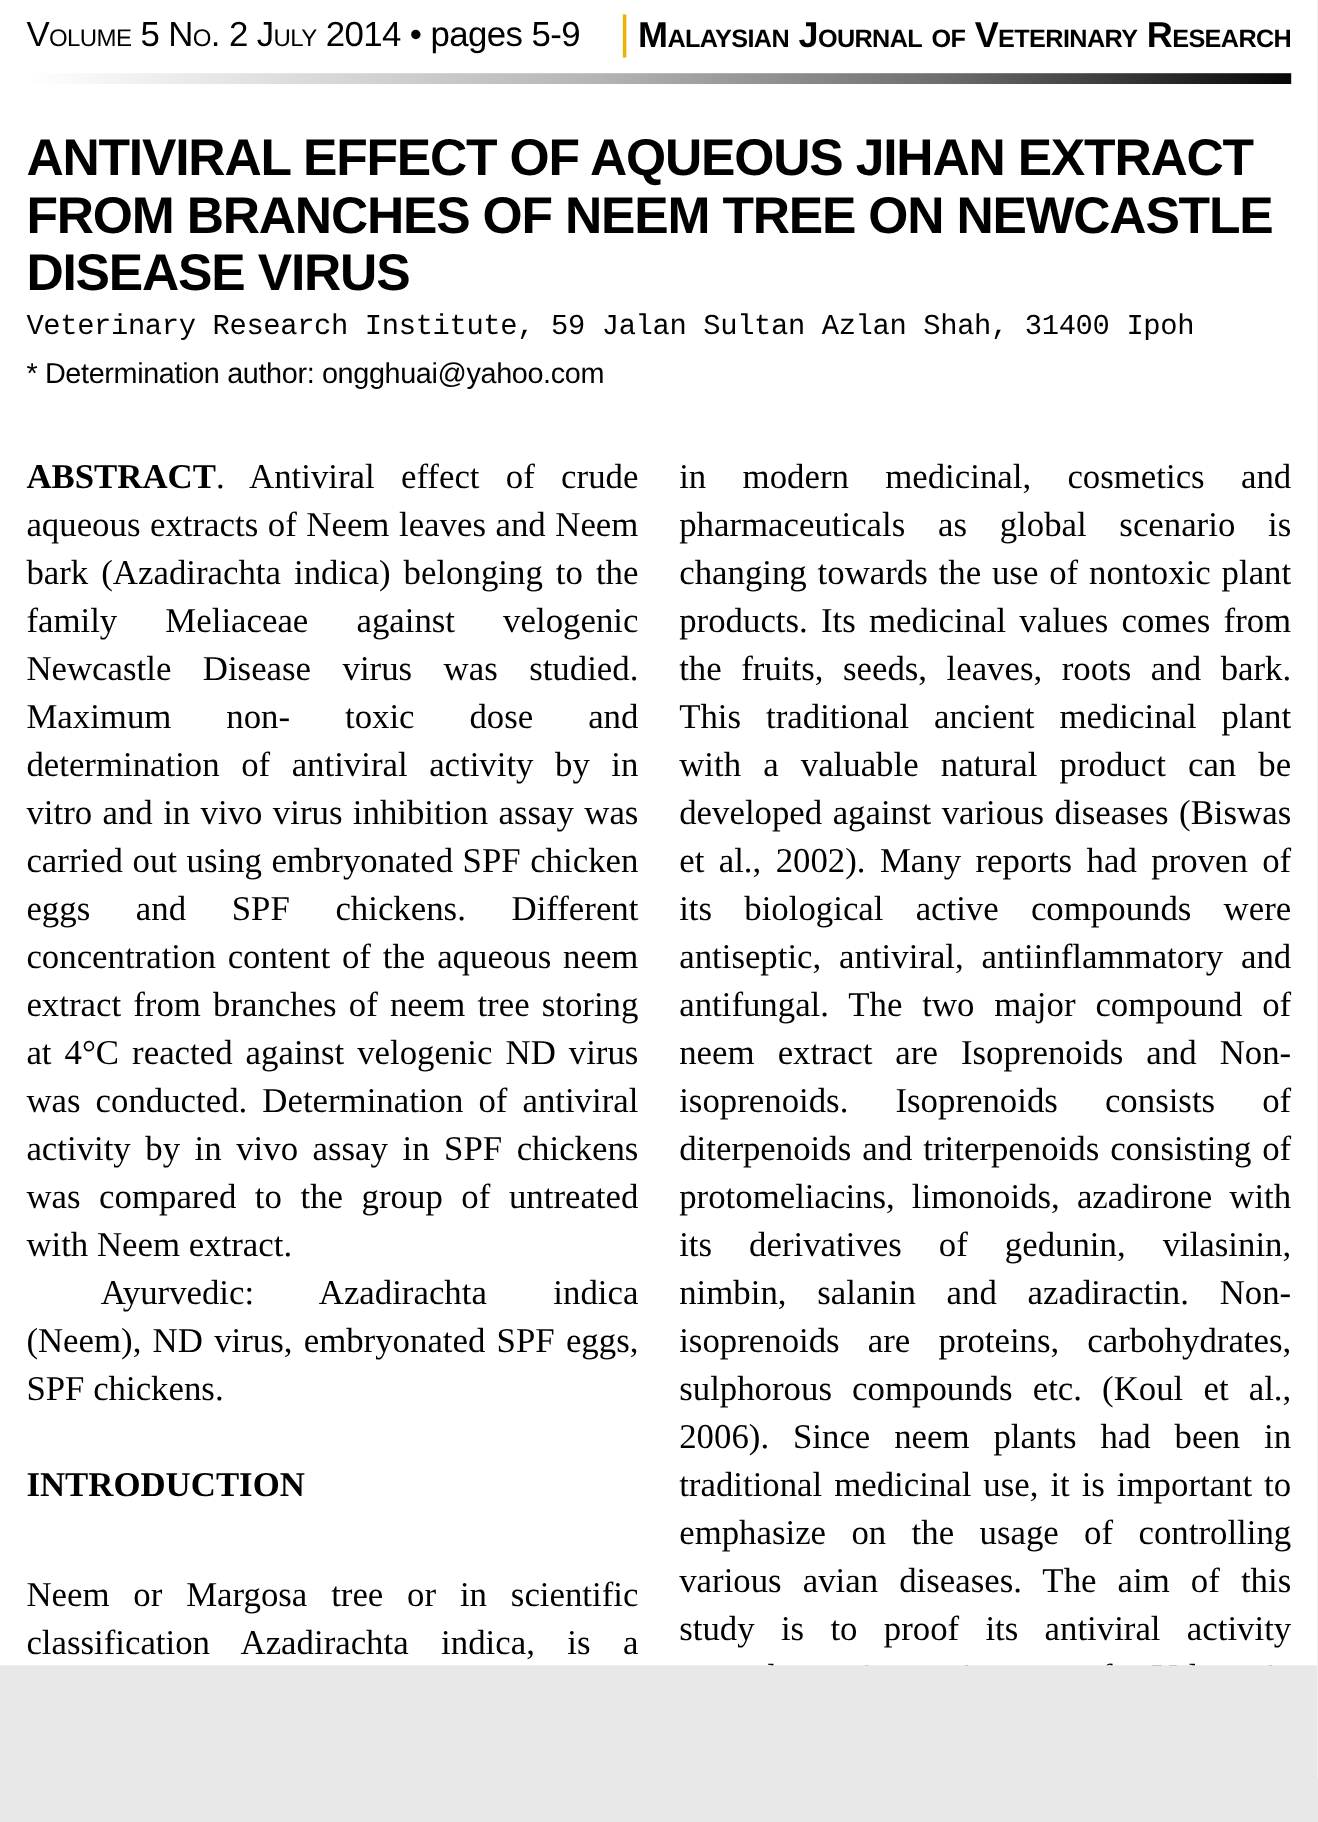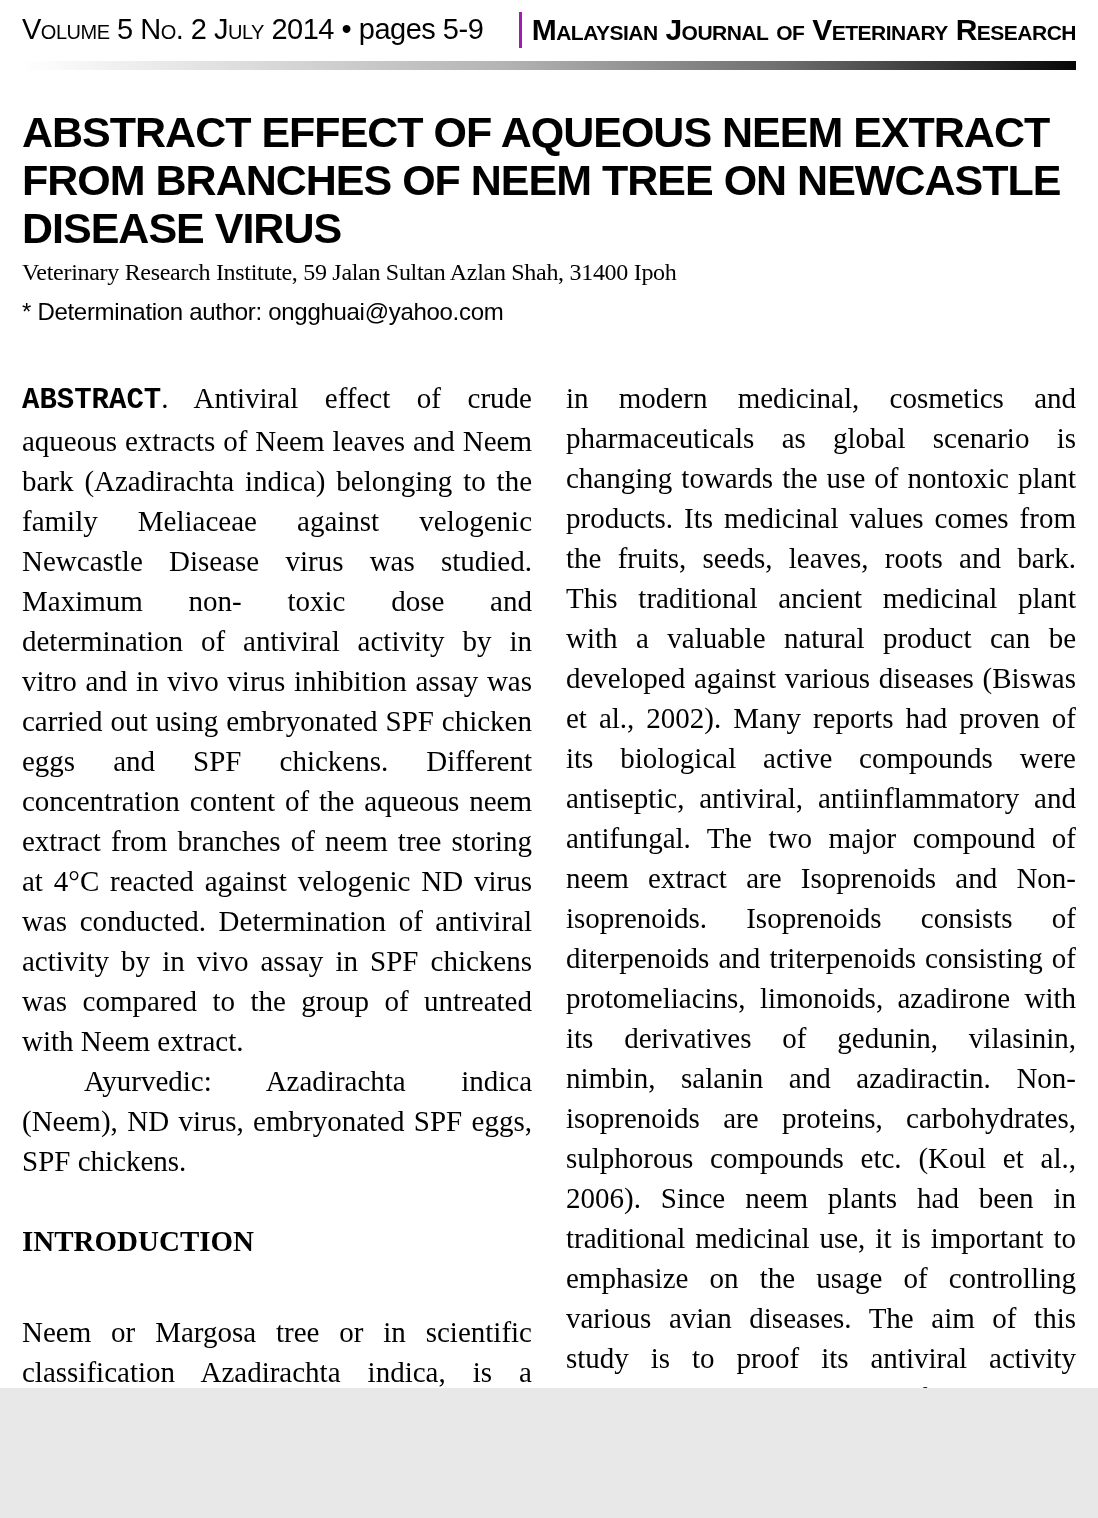--- a/index.html
+++ b/index.html
@@ -9,69 +9,69 @@
     font-family:"Liberation Serif", serif;
   }
   
   .journal-header{
     display:flex;justify-content:space-between;align-items:flex-start;
     padding-top:12px;font-family:"Liberation Sans", sans-serif;
   }
   .issue-info{font-size:29px;letter-spacing:-0.5px;line-height:1.2;}
   .journal-name{
     font-size:30px;font-weight:bold;font-variant:small-caps;
-    letter-spacing:-0.5px;border-left:3px solid #a21caf;padding-left:10px;line-height:1.2;
+    letter-spacing:-0.5px;border-left:3px solid #eab308;padding-left:10px;line-height:1.2;
   }
   .run-smallcaps{font-variant:small-caps;}
   .gradient-bar{
     height:9px;margin-top:13px;
     background:linear-gradient(to right,#ffffff 0%,#b5b5b5 45%,#6f6f6f 72%,#060606 100%);
   }
   
   .article-title{
     font-family:"Liberation Sans", sans-serif;font-weight:bold;
     font-size:43px;line-height:1.12;letter-spacing:-1px;
     margin:38px 0 0 0;white-space:pre-line;
   }
   .article-authors{
     font-family:"Liberation Sans", sans-serif;font-weight:bold;
     font-size:27px;line-height:1.32;letter-spacing:-0.5px;
     margin:24px 0 0 0;white-space:pre-line;
   }
   .article-affiliation{
-    font-family:Liberation Serif, serif;font-size:24px;
+    font-family:Liberation Mono, monospace;font-size:24px;
     letter-spacing:-0.3px;margin:7px 0 0 0;
   }
   .corresponding-author{
     font-family:"Liberation Sans", sans-serif;font-size:24px;
     letter-spacing:-0.3px;margin:12px 0 0 0;
   }
   
   .columns{display:flex;gap:34px;margin-top:52px;}
   .col{flex:1;font-size:29px;line-height:40px;text-align:justify;}
   .para{margin:0;}
   .keywords-para{text-indent:62px;}
   .section-heading{font-weight:bold;margin:40px 0 51px 0;text-align:left;}
   .justify-last{text-align-last:justify;}
   .run-italic{}
-  .run-bold{font-weight:bold;font-family:Liberation Mono, monospace;}
+  .run-bold{font-weight:bold;}
 </style>
 </head>
 <body>
 
 <div class="page">
 
   <div class="journal-header">
     <div class="issue-info"><span class="run-smallcaps">Volume 5 No. 2 July 2014 • </span><span>pages 5-9</span></div>
     <div class="journal-name">Malaysian Journal of Veterinary Research</div>
   </div>
 
   <div class="gradient-bar"></div>
 
-  <h1 class="article-title">ABSTRACT EFFECT OF AQUEOUS NEEM EXTRACT
+  <h1 class="article-title">ANTIVIRAL EFFECT OF AQUEOUS JIHAN EXTRACT
 FROM BRANCHES OF NEEM TREE ON NEWCASTLE
 DISEASE VIRUS</h1>
 
 
   <p class="article-affiliation">Veterinary Research Institute, 59 Jalan Sultan Azlan Shah, 31400 Ipoh</p>
 
   <p class="corresponding-author">*  Determination author: ongghuai@yahoo.com</p>
 
   <div class="columns">
 

